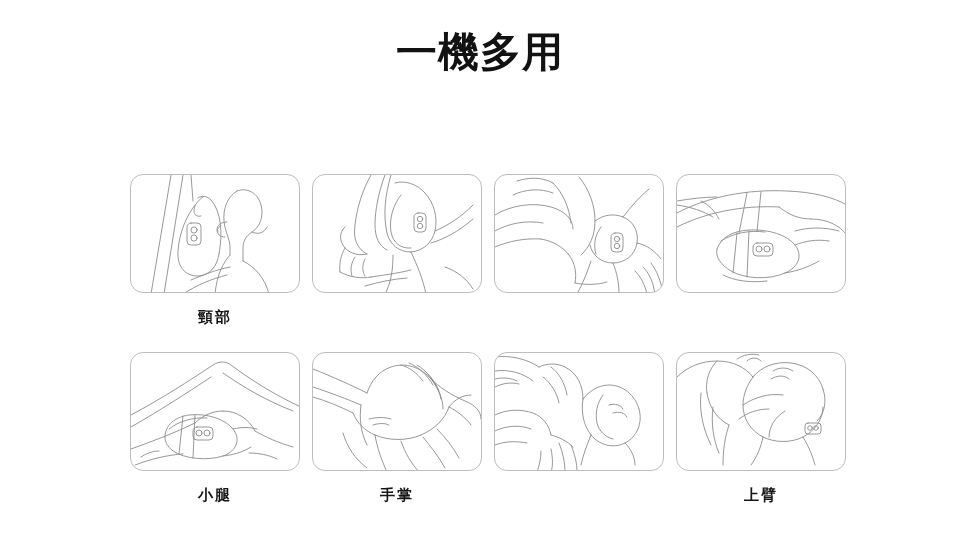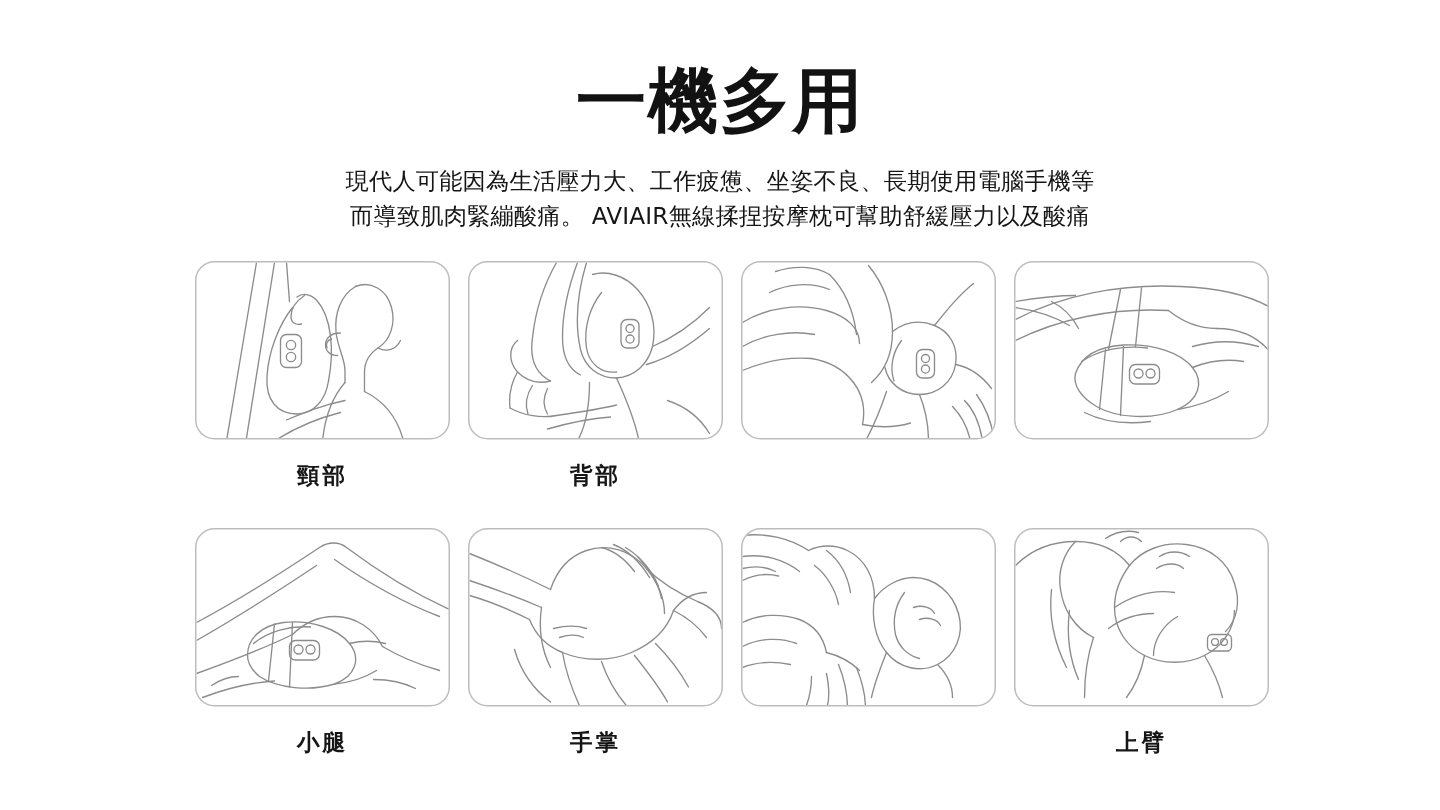--- a/index.html
+++ b/index.html
@@ -22,26 +22,26 @@
 
   
   .header {
     position: absolute;
     left: 0;
     top: 26px;
     width: 960px;
     text-align: center;
   }
   .page-title {
-    font-size: 47px;
+    font-size: 41px;
     font-weight: 700;
     letter-spacing: 1px;
     line-height: 52px;
     color: #121212;
-    margin: 16px;
+    margin: 0;
   }
   .subtitle {
     margin-top: 11px;
     font-size: 15.5px;
     line-height: 23px;
     font-weight: 400;
     color: #151515;
     letter-spacing: 0.1px;
   }
   .subtitle-line {
@@ -96,24 +96,20 @@
     line-height: 18px;
   }
 </style>
 </head>
 <body>
 
 <div class="page">
 
   <div class="header">
     <h1 class="page-title">一機多用</h1>
-    <div class="subtitle">
-      <span class="subtitle-line">現代人可能因為生活壓力大、工作疲憊、坐姿不良、長期使用電腦手機等</span>
-      <span class="subtitle-line">而導致肌肉緊繃酸痛。 AVIAIR無線揉捏按摩枕可幫助舒緩壓力以及酸痛</span>
-    </div>
   </div>
 
   <div class="grid">
 
     <div class="grid-row row-1">
 
       <div class="cell">
         <div class="card">
           <svg class="card-art" viewBox="0 0 170 119">
             <g fill="none" stroke="#8c8c8c" stroke-width="0.9" stroke-linejoin="round" stroke-linecap="round">
@@ -161,21 +157,20 @@
               <path d="M122 56 C136 50 148 42 160 30"></path>
               <path d="M118 68 C132 64 146 56 160 44"></path>
               <path d="M98 77 C104 90 110 104 113 119"></path>
               <path d="M80 80 C80 95 78 108 72 119"></path>
               <path d="M58 102 C72 100 86 98 98 95"></path>
               <path d="M52 111 C66 107 80 104 94 103"></path>
               <path d="M132 92 C144 96 154 104 160 114"></path>
             </g>
           </svg>
         </div>
-        <div class="cell-label">背部</div>
       </div>
 
       <div class="cell">
         <div class="card">
           <svg class="card-art" viewBox="0 0 170 119">
             <g fill="none" stroke="#8c8c8c" stroke-width="0.9" stroke-linejoin="round" stroke-linecap="round">
               <path d="M22 6 C34 2 48 2 58 8"></path>
               <path d="M18 20 C30 14 46 13 58 18"></path>
               <path d="M0 40 C16 30 38 27 56 32 C70 36 78 44 78 54"></path>
               <path d="M0 56 C14 48 32 45 48 48"></path>

